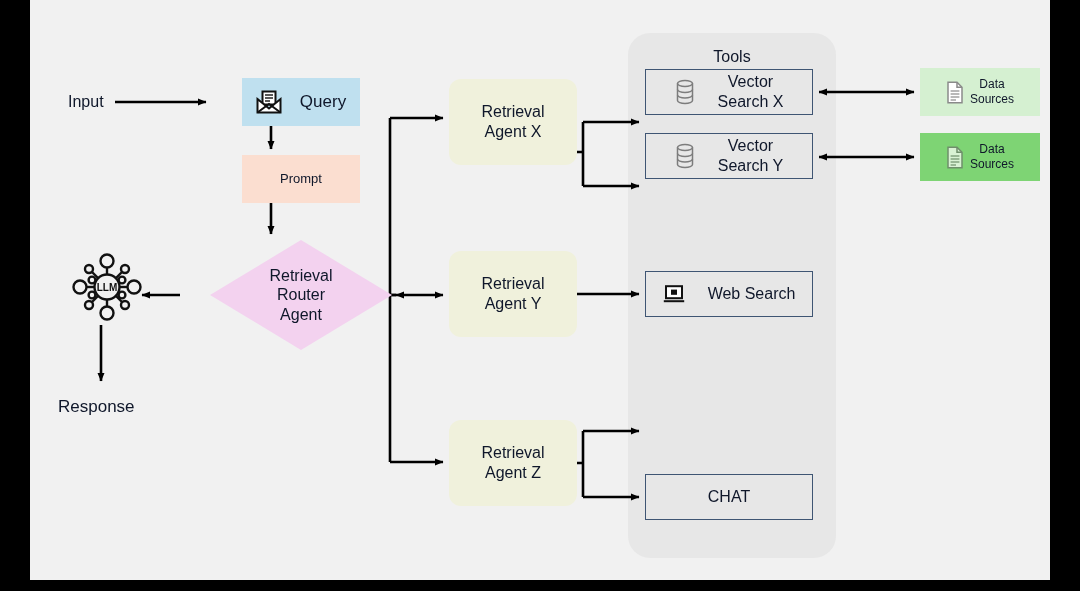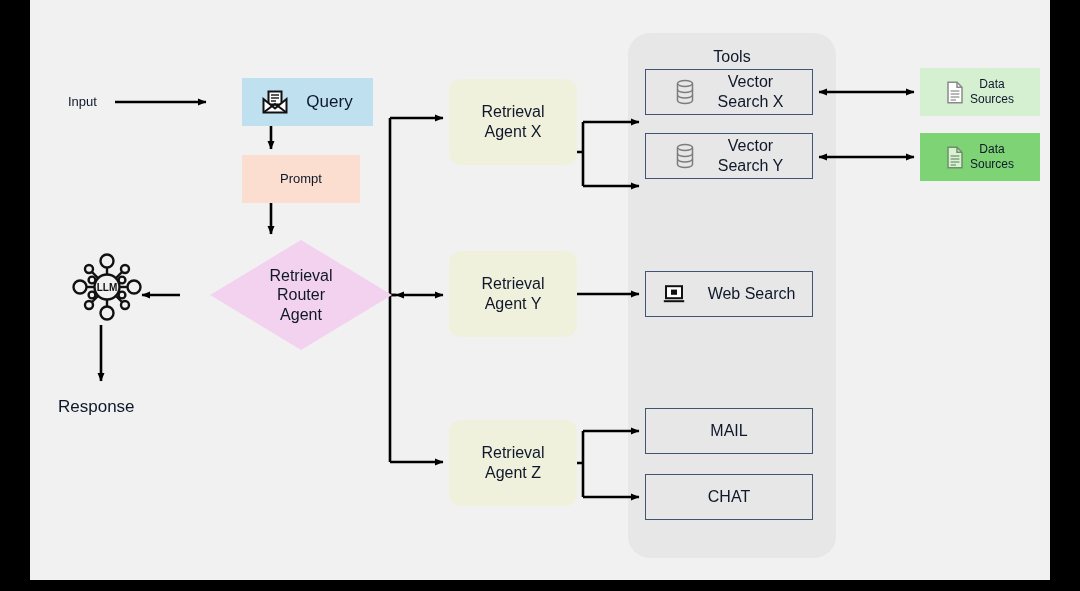--- a/index.html
+++ b/index.html
@@ -30,29 +30,29 @@
     align-items: center;
     justify-content: center;
     text-align: center;
     color: #0f172a;
     line-height: 1.22;
   }
 
   
   #input-label {
     left: 38px; top: 88px; width: 90px; height: 28px;
-    font-size: 13px; justify-content: flex-start;
+    font-size: 16px; justify-content: flex-start;
   }
   #response-label {
     left: 28px; top: 393px; width: 120px; height: 28px;
     font-size: 17px; justify-content: flex-start;
   }
 
   #query-box {
-    left: 212px; top: 78px; width: 131px; height: 48px;
+    left: 212px; top: 78px; width: 118px; height: 48px;
     background: #bfe0ef;
     font-size: 17px;
     gap: 18px;
   }
   #prompt-box {
     left: 212px; top: 155px; width: 118px; height: 48px;
     background: #fbded0;
     font-size: 13px;
   }
 
@@ -299,21 +299,20 @@
       <span class="icon">
         <svg width="22" height="19" viewBox="0 0 22 19">
           <rect x="3" y="1.2" width="16" height="12" fill="#fff" stroke="#111" stroke-width="2"></rect>
           <rect x="8" y="4.6" width="6" height="5.2" fill="#111"></rect>
           <line x1="0.8" y1="16.2" x2="21.2" y2="16.2" stroke="#111" stroke-width="2"></line>
         </svg>
       </span>
       <span>Web Search</span>
     </div>
 
-    <div class="node toolbox" id="mail-box">MAIL</div>
     <div class="node toolbox" id="chat-box">CHAT</div>
 
     <div class="node datasource" id="ds-1">
       <span class="icon">
         <svg width="18" height="23" viewBox="0 0 18 23">
           <path d="M2 1.2 H11 L16 6.2 V21.8 H2 Z" fill="#fff" stroke="#8a8a8a" stroke-width="1.5"></path>
           <path d="M11 1.2 V6.2 H16" fill="none" stroke="#8a8a8a" stroke-width="1.5"></path>
           <g stroke="#8a8a8a" stroke-width="1.2">
             <line x1="4.6" y1="10" x2="13.4" y2="10"></line>
             <line x1="4.6" y1="13" x2="13.4" y2="13"></line>

